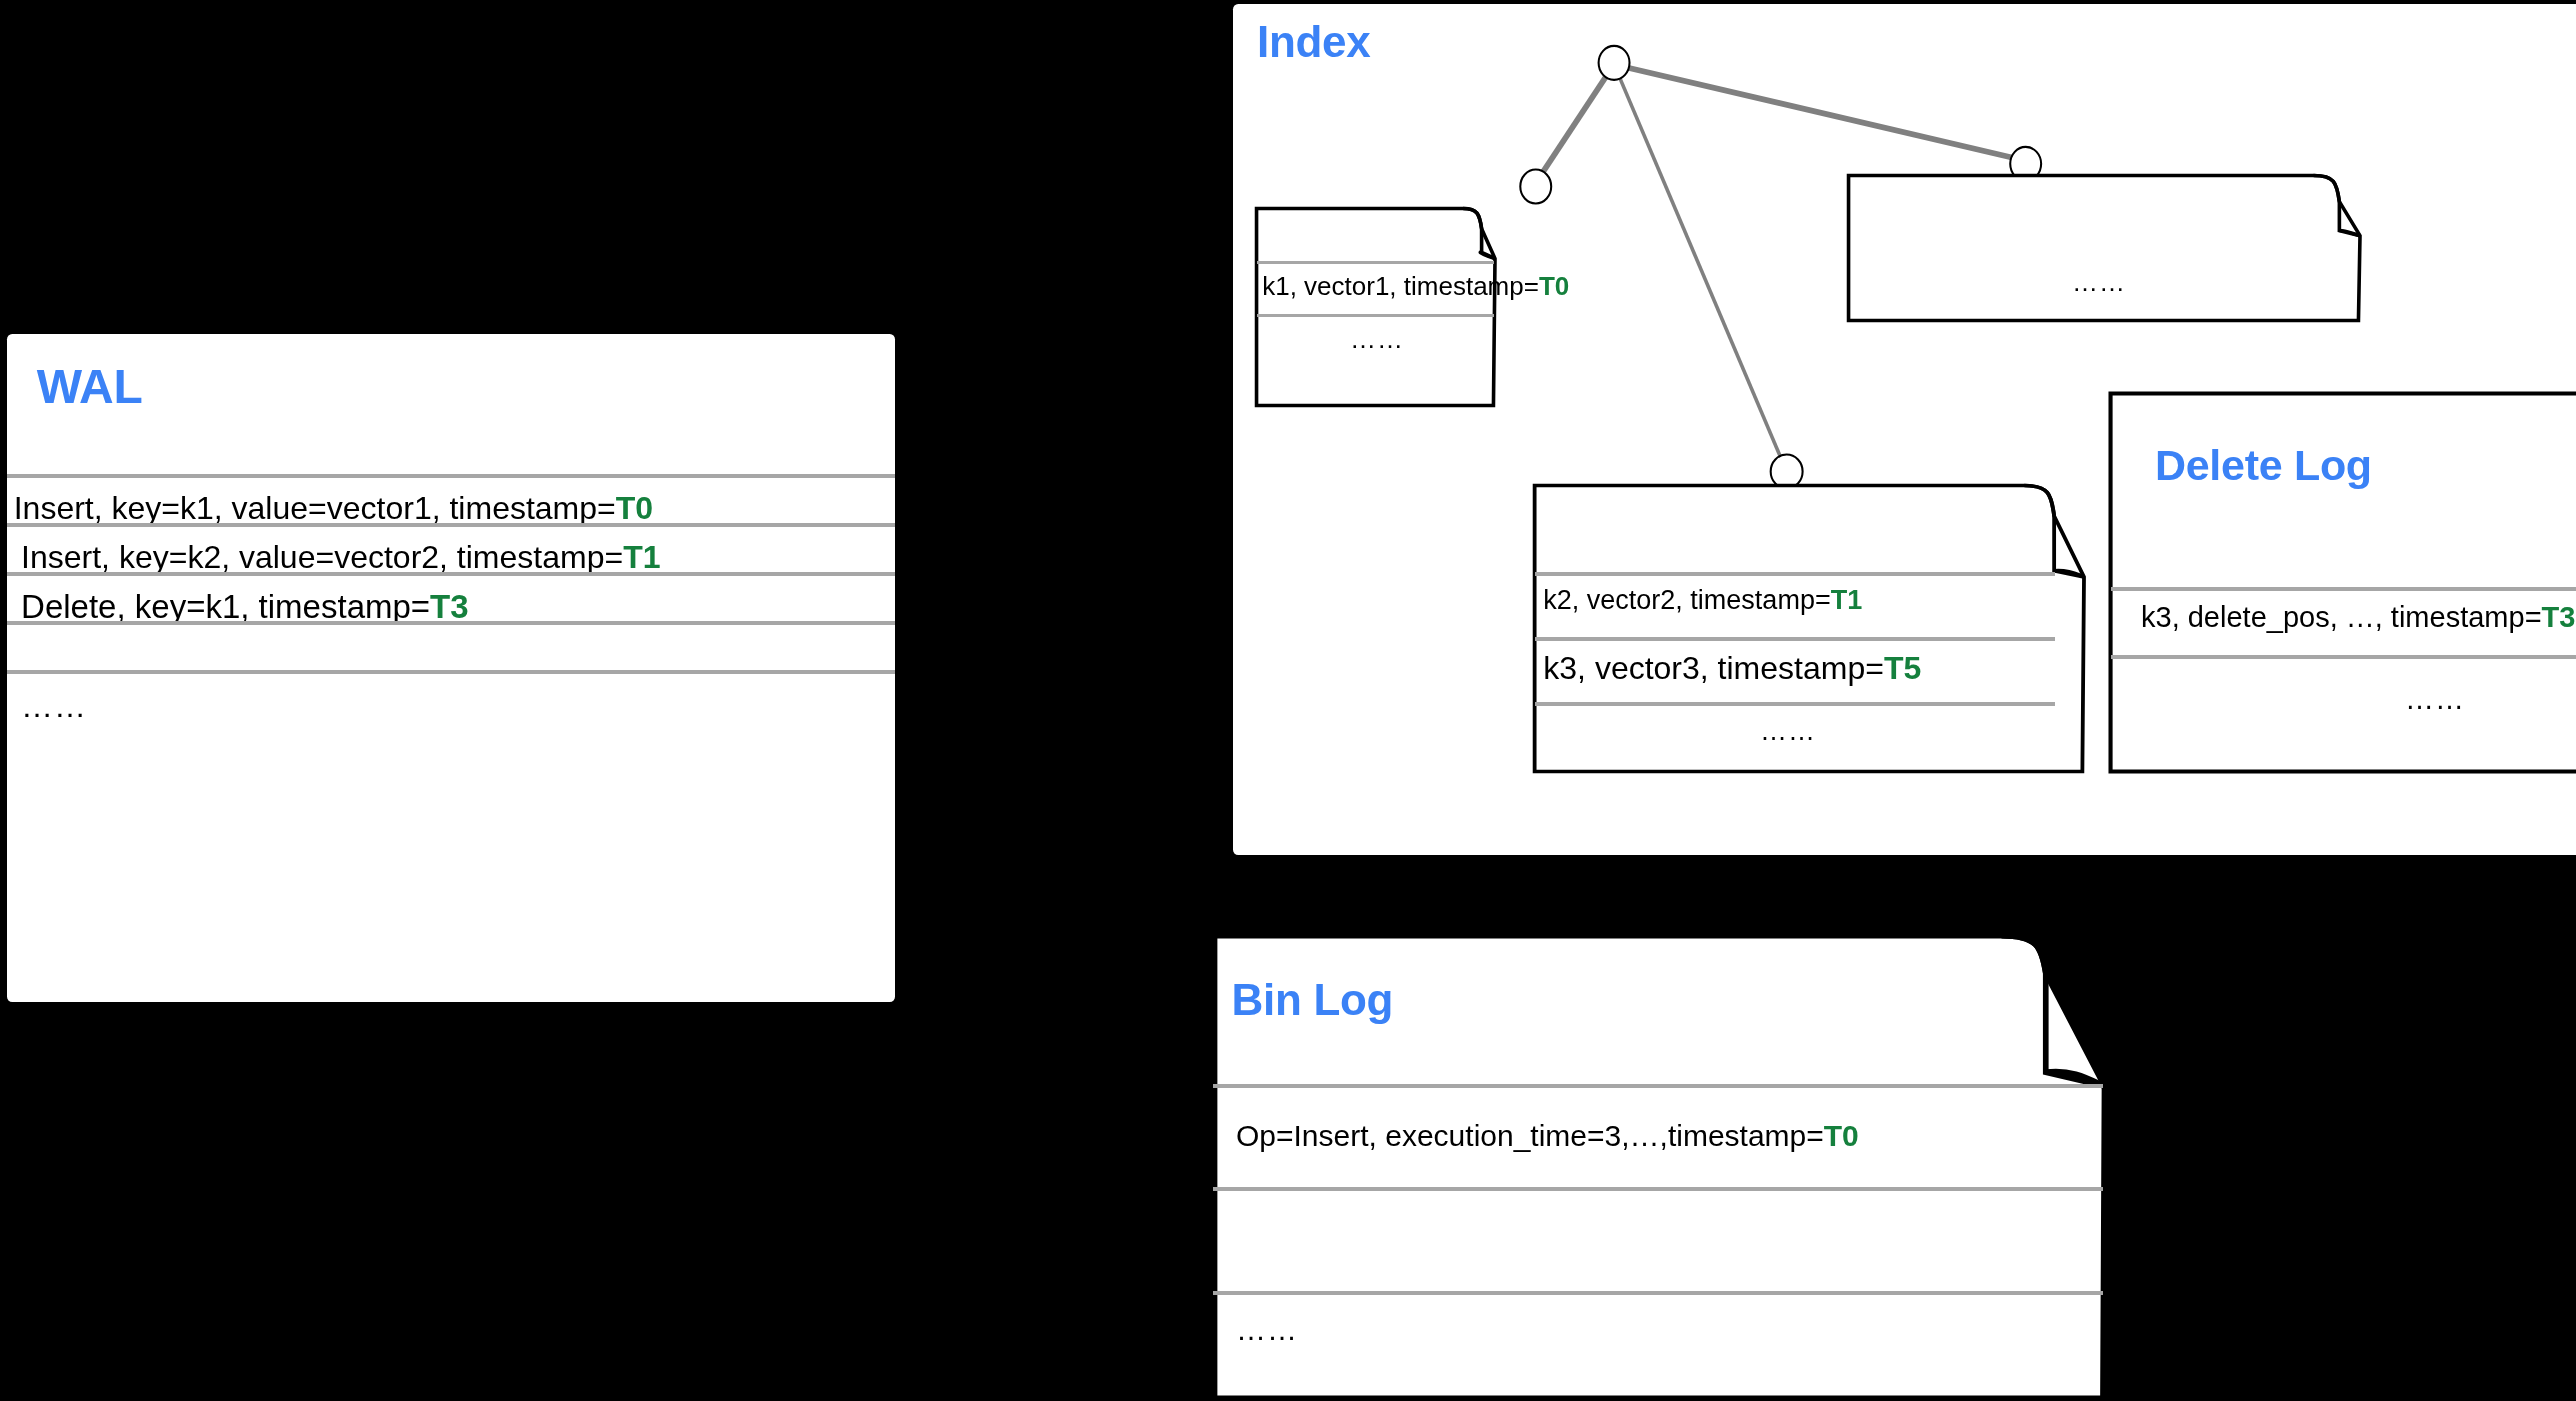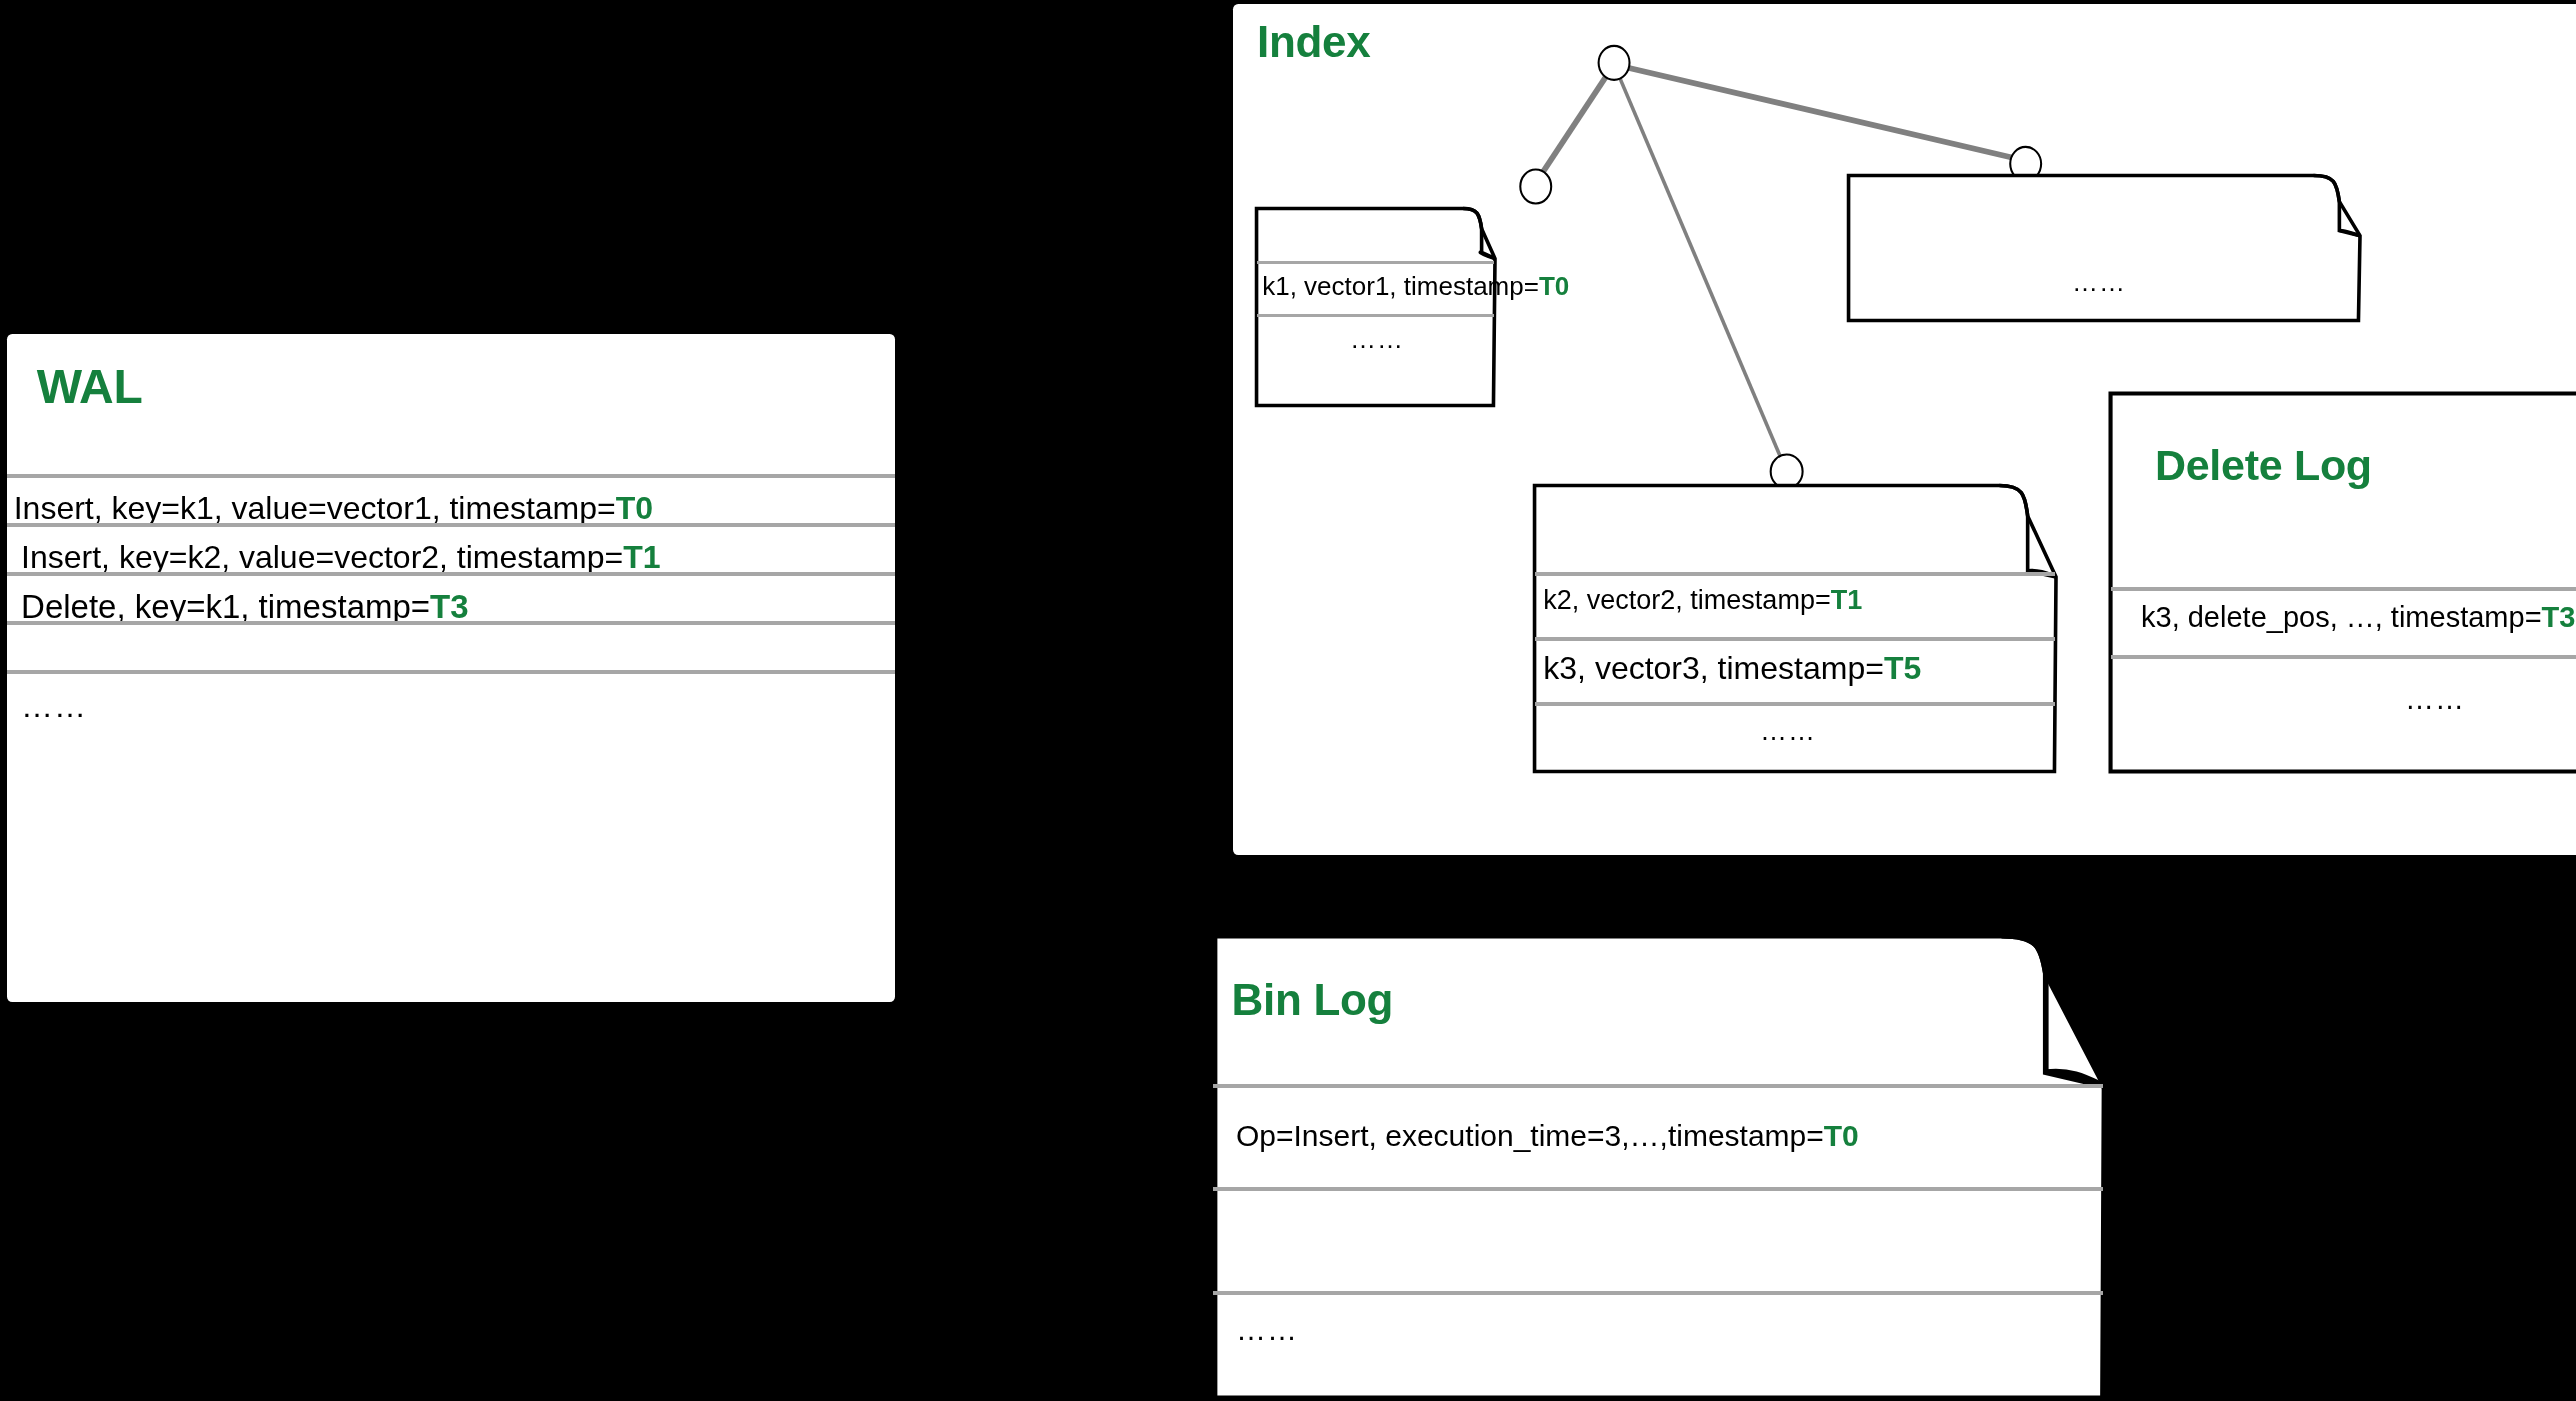--- a/index.html
+++ b/index.html
@@ -23,21 +23,21 @@
   
   .panel {
     background: #ffffff;
     border-radius: 5.2px;
   }
 
   
   .heading {
     position: absolute;
     font-weight: bold;
-    color: #15803d;
+    color: #3b82f6;
     letter-spacing: -0.3px;
     white-space: nowrap;
   }
 
   
   .rule {
     position: absolute;
     background: #a6a6a6;
     height: 3.6px;
   }
@@ -149,21 +149,21 @@
     <svg viewBox="0 0 995 288" preserveAspectRatio="none">
       <path d="M3,3 L905,3 C945,3 950,16 955,54 L995,120 L992,285 L3,285 Z" fill="#ffffff" stroke="#000000" stroke-width="7"></path>
       <path d="M905,3 C945,3 950,16 955,54 L955,110 L995,120" fill="none" stroke="#000000" stroke-width="7"></path>
       <path d="M955,110 C968,110 980,116 995,120" fill="none" stroke="#000000" stroke-width="7"></path>
     </svg>
     <div class="doc-body">
       <div class="ellipsis" style="left:225px; top:93px; font-size:26px;">……</div>
     </div>
   </div>
 
-  <div class="doc" style="left:1533px; top:484px; width:523px; height:289px;">
+  <div class="doc" style="left:1533px; top:484px; width:523px; height:289px;padding-left:28px;">
     <svg viewBox="0 0 1015 560" preserveAspectRatio="none">
       <path d="M3,3 L905,3 C950,3 955,20 960,62 L1015,180 L1012,557 L3,557 Z" fill="#ffffff" stroke="#000000" stroke-width="7"></path>
       <path d="M905,3 C950,3 955,20 960,62 L960,168 L1015,180" fill="none" stroke="#000000" stroke-width="7"></path>
       <path d="M960,168 C980,166 995,172 1015,180" fill="none" stroke="#000000" stroke-width="7"></path>
     </svg>
     <div class="doc-body">
       <div class="rule" style="left:1.5px; top:88px; width:520px; height:3.6px;"></div>
       <div class="row" style="left:10.3px; top:101px; font-size:27px;">
         <span>k2, vector2, timestamp=</span><span class="ts">T1</span>
       </div>

